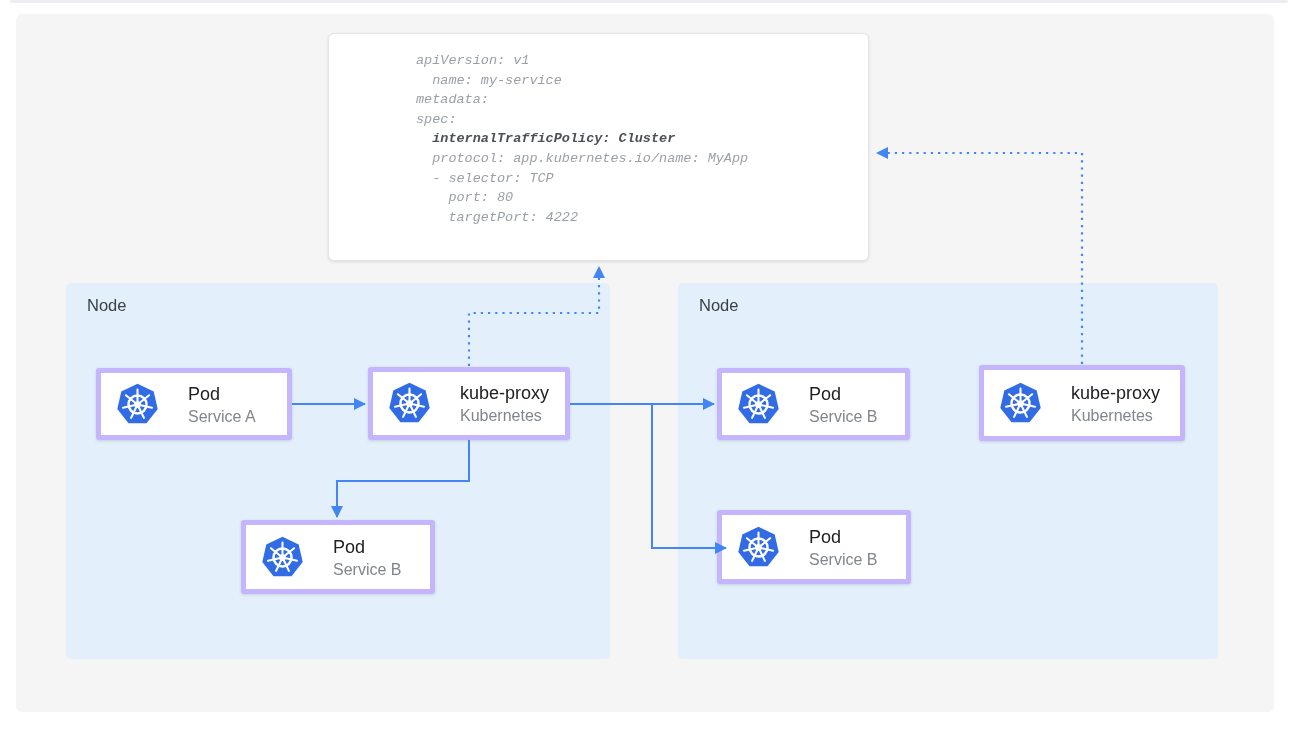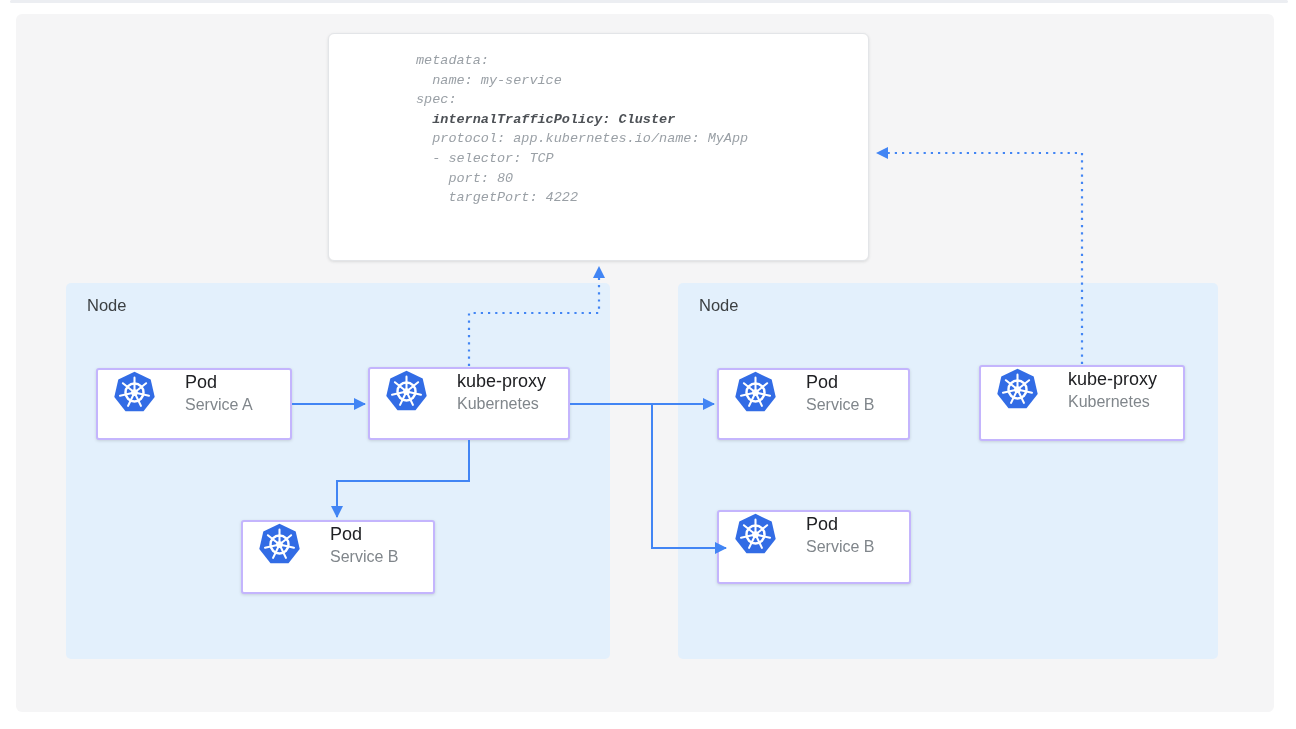--- a/index.html
+++ b/index.html
@@ -20,22 +20,22 @@
     font-style: italic; font-size: 13.5px; line-height: 19.6px; color: #9aa0a6; white-space: pre; }
   .yaml-card .yl .b { font-weight: bold; color: #4d5156; }
 
   
   .node { position: absolute; top: 283px; height: 376px; background: #e3f0fc; border-radius: 5px; z-index: 1; }
   .node-left  { left: 66px;  width: 544px; }
   .node-right { left: 678px; width: 540px; }
   .node-label { position: absolute; left: 21px; top: 13px; font-size: 16.5px; color: #3c4043; }
 
   
-  .card { position: absolute; background: #ffffff; border: 2px solid #c4b5fd; border-radius: 3px;
-    box-shadow: 0 1px 3px rgba(60,64,67,.18); display: flex; align-items: flex-start;
+  .card { position: absolute; background: #ffffff; border: 5px solid #c4b5fd; border-radius: 3px;
+    box-shadow: 0 1px 3px rgba(60,64,67,.18); display: flex; align-items: center;
     padding-left: 14px; z-index: 2; }
   .card .k8s-icon { width: 45px; height: 45px; flex: 0 0 45px; margin-right: 28px; }
   .card .txt { display: flex; flex-direction: column; }
   .card .title { font-size: 18px; color: #202124; line-height: 24px; }
   .card .subtitle { font-size: 16px; color: #80868b; line-height: 21px; }
 
   .card-a { left: 96px;  top: 368px; width: 196px; height: 72px; }
   .card-b { left: 368px; top: 367px; width: 202px; height: 73px; }
   .card-c { left: 241px; top: 520px; width: 194px; height: 74px; }
   .card-d { left: 717px; top: 368px; width: 193px; height: 72px; }
@@ -69,22 +69,23 @@
         <line x1="50" y1="50" x2="17.8" y2="57.3"></line>
         <line x1="50" y1="50" x2="24.2" y2="29.4"></line>
       </g>
       <circle cx="50" cy="50" r="20" fill="none" stroke="#ffffff" stroke-width="5.5"></circle>
       <circle cx="50" cy="50" r="7.5" fill="#ffffff"></circle>
     </g>
   </defs>
 </svg>
 
 <div class="yaml-card">
+  <div class="yl"><span>apiVersion: v1</span></div>
+  <div class="yl"><span>  name: my-service</span></div>
   <div class="yl"><span>metadata:</span></div>
-  <div class="yl"><span>  name: my-service</span></div>
   <div class="yl"><span>spec:</span></div>
   <div class="yl"><span>  </span><span class="b">internalTrafficPolicy: Cluster</span></div>
   <div class="yl"><span>  protocol: app.kubernetes.io/name: MyApp</span></div>
   <div class="yl"><span>  - selector: TCP</span></div>
   <div class="yl"><span>    port: 80</span></div>
   <div class="yl"><span>    targetPort: 4222</span></div>
 </div>
 
 <div class="node node-left">
   <div class="node-label">Node</div>

